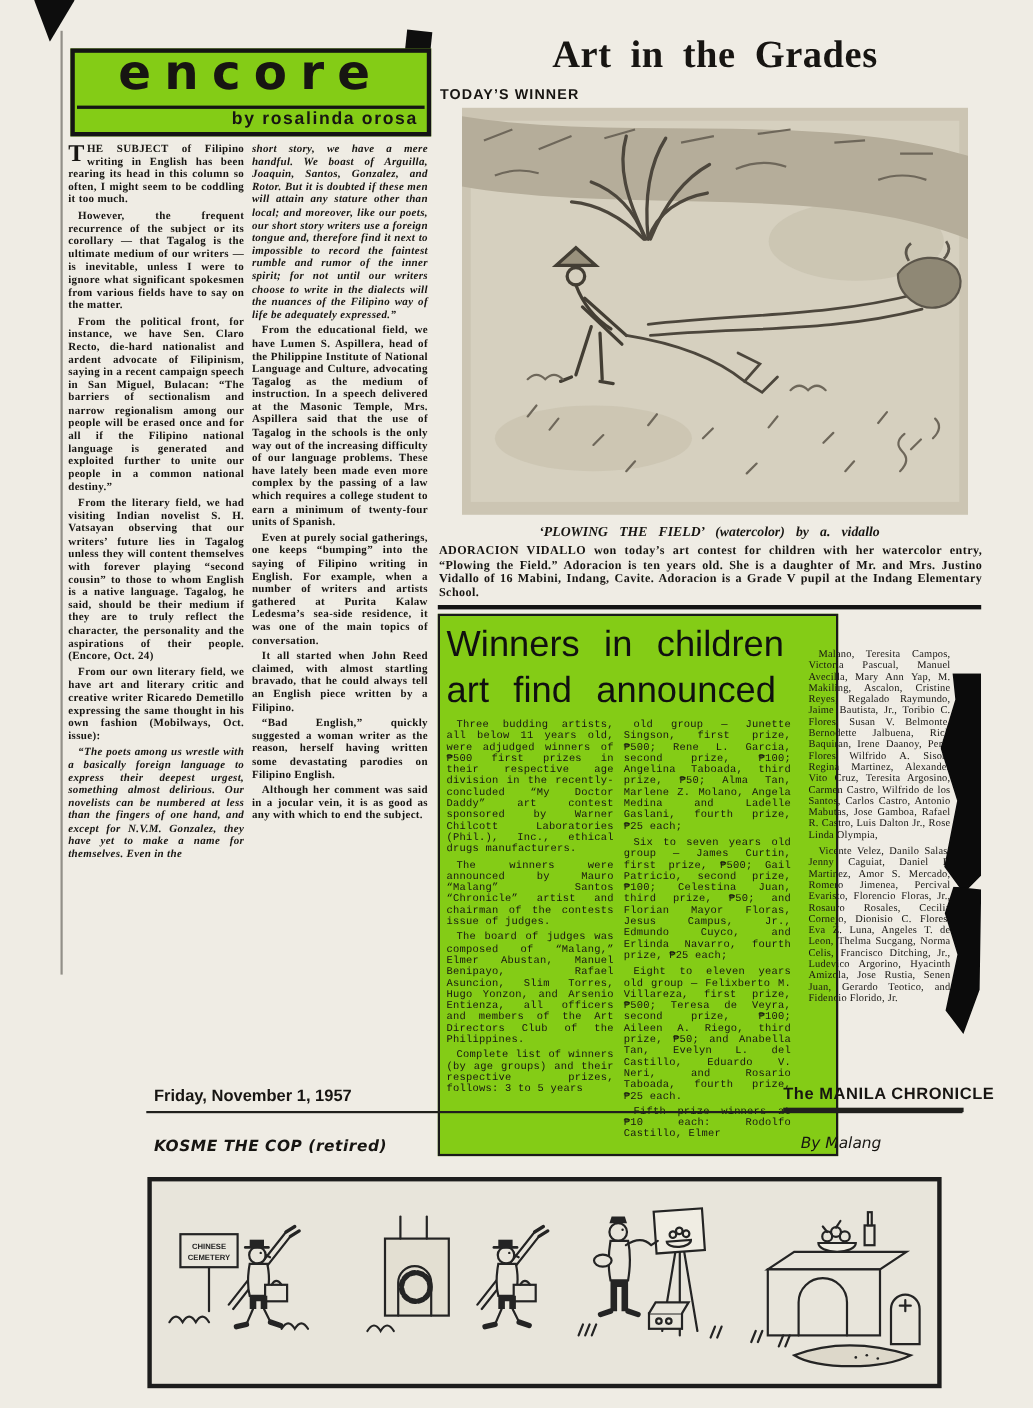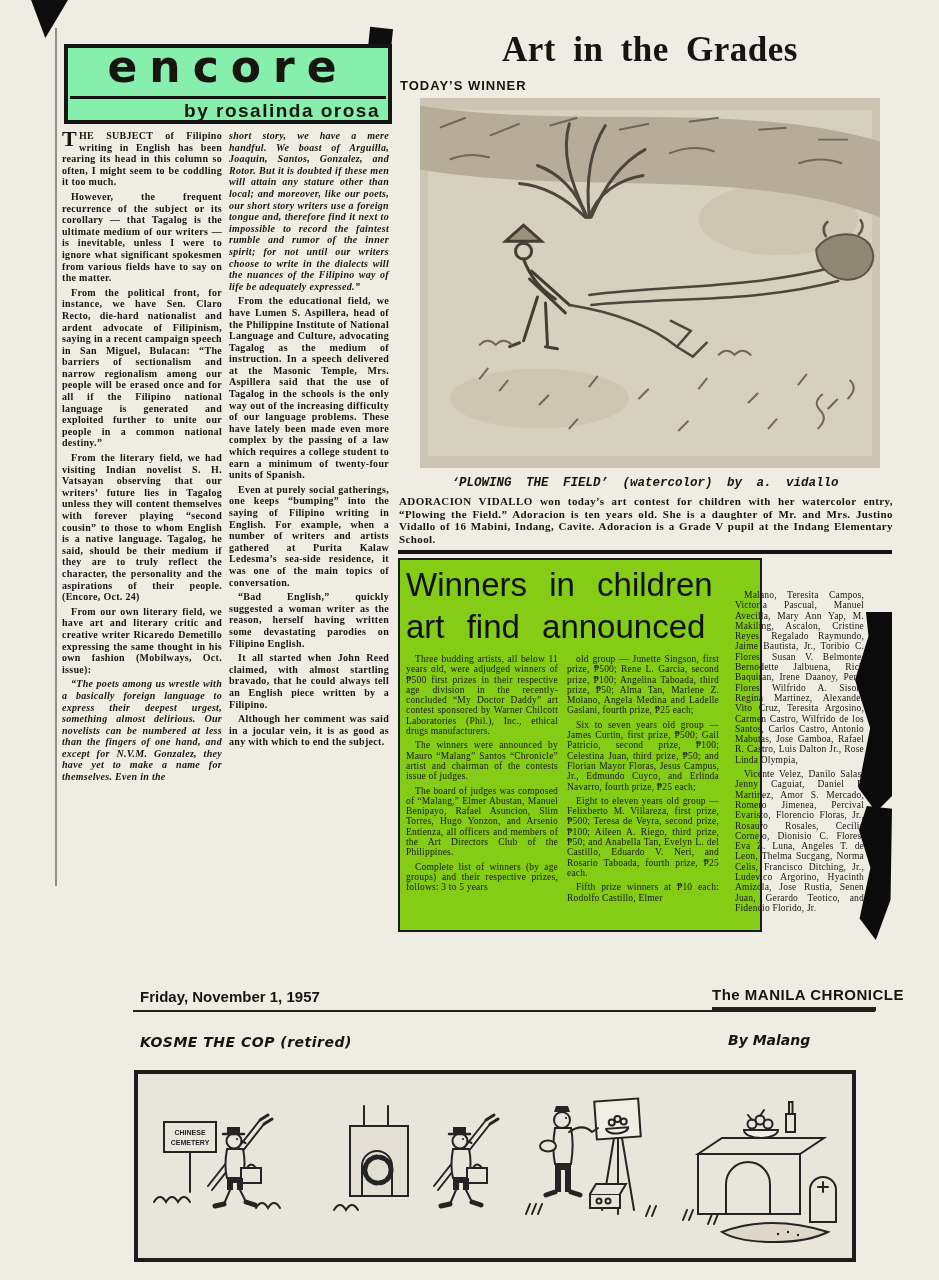--- a/index.html
+++ b/index.html
@@ -7,70 +7,70 @@
         font-family:"Liberation Serif","DejaVu Serif",serif;color:#171512;}
 
   
   .corner-wedge{position:absolute;left:26px;top:0;width:42px;height:38px;background:#0d0d0d;
                 clip-path:polygon(12% 0,100% 0,46% 100%);}
   .edge-line{position:absolute;left:55px;top:28px;width:2px;height:858px;background:#45433c;opacity:.55;}
   .smudge1{position:absolute;left:369px;top:28px;width:23px;height:21px;background:#0e0e0e;transform:rotate(6deg);}
   .smudge2{position:absolute;left:387px;top:56px;width:3px;height:62px;background:#2a2a2a;opacity:.7;}
 
   
-  .encore-box{position:absolute;left:64px;top:44px;width:320px;height:72px;border:4px solid #141414;background:#86efac;}
+  .encore-box{position:absolute;left:64px;top:44px;width:320px;height:72px;border:4px solid #141414;background:#84cc16;}
   .encore-title{font-family:"DejaVu Sans",sans-serif;font-weight:800;font-size:44px;line-height:46px;
                 letter-spacing:12px;text-align:center;margin-top:-4px;}
   .encore-rule{position:absolute;left:2px;right:2px;top:48px;height:3px;background:#141414;}
   .encore-byline{position:absolute;right:8px;top:52px;font-family:"Liberation Sans",sans-serif;
-                 font-weight:bold;font-size:19px;letter-spacing:1.5px;}
+                 font-weight:bold;font-size:16px;letter-spacing:1.5px;}
   .encore-cols{position:absolute;left:62px;top:130px;width:328px;display:flex;gap:7px;}
   .ecol{width:160px;text-align:justify;font-size:10px;line-height:11.6px;font-weight:700;letter-spacing:.3px;}
   .ecol p{margin:0 0 3px 0;text-indent:9px;}
   .ecol p.nofirst{text-indent:0;}
   .it{font-style:italic;}
   .dropcap::first-letter{float:left;font-size:22px;line-height:18px;padding:0 2px 0 0;}
 
   
   .grades-headline{position:absolute;left:400px;top:30px;width:500px;text-align:center;font-weight:bold;
                    font-size:35px;letter-spacing:.5px;word-spacing:8px;}
   .kicker{position:absolute;left:400px;top:78px;font-family:"Liberation Sans",sans-serif;font-weight:bold;
           font-size:13px;letter-spacing:1px;}
   .art-image{position:absolute;left:420px;top:98px;width:460px;height:370px;background:#ccc5b3;}
   .caption-title{position:absolute;left:400px;top:476px;width:490px;text-align:center;font-weight:bold;
-                 font-style:italic;font-size:12.5px;word-spacing:7px;font-family:Liberation Mono, monospace;}
+                 font-style:italic;font-size:12.5px;word-spacing:7px;}
   .caption-body{position:absolute;left:398px;top:494px;width:494px;text-align:justify;font-weight:bold;
                 font-size:11px;line-height:12.6px;letter-spacing:.4px;margin:1px;}
   .thick-rule{position:absolute;left:398px;top:550px;width:494px;height:4px;background:#141414;}
 
   
   .winners-box{position:absolute;left:398px;top:558px;width:364px;min-height:374px;border:2px solid #1a1a1a;
                background:#84cc16;box-sizing:border-box;padding:4px 6px 8px;}
   .winners-headline{font-family:"Liberation Sans","DejaVu Sans",sans-serif;font-weight:400;font-size:33px;
                     line-height:42px;word-spacing:13px;margin:0 0 6px 0;color:#101010;}
   .wcols{display:flex;gap:9px;}
-  .wcol{width:152px;text-align:justify;font-size:9.5px;line-height:10.3px;letter-spacing:.2px;}
+  .wcol{width:152px;text-align:justify;font-size:9.5px;line-height:10.3px;letter-spacing:.2px;font-family:Liberation Mono, monospace;}
   .wcol p, .wcol3 p{margin:0 0 4px 0;text-indent:9px;}
   .wcol3{position:absolute;left:735px;top:590px;width:129px;text-align:justify;font-size:9.5px;
          line-height:10.3px;letter-spacing:.2px;}
   .torn{position:absolute;background:#0b0b0b;}
   .torn1{left:850px;top:612px;width:42px;height:200px;
          clip-path:polygon(38% 0,100% 0,100% 92%,62% 100%,20% 88%,48% 58%,12% 34%,44% 12%);}
   .torn2{left:856px;top:806px;width:36px;height:134px;
          clip-path:polygon(30% 0,100% 2%,96% 70%,55% 100%,10% 84%,40% 46%,8% 18%);}
 
   
   .footer-rule{position:absolute;left:133px;top:1010px;width:742px;height:2px;background:#20201d;}
   .footer-rule-thick{position:absolute;left:712px;top:1007px;width:164px;height:4px;background:#20201d;}
   .date{position:absolute;left:140px;top:988px;font-family:"Liberation Sans",sans-serif;font-weight:bold;font-size:15px;}
   .masthead{position:absolute;left:712px;top:986px;font-family:"Liberation Sans",sans-serif;font-weight:bold;
             font-size:15px;letter-spacing:.5px;text-align:center;}
   .comic-title{position:absolute;left:140px;top:1034px;font-family:"DejaVu Sans",sans-serif;font-weight:bold;
                font-style:italic;font-size:14px;letter-spacing:.5px;}
-  .comic-byline{position:absolute;left:728px;top:1032px;font-family:"DejaVu Sans",sans-serif;font-weight:bold;
+  .comic-byline{position:absolute;left:728px;top:1032px;font-family:"DejaVu Sans",sans-serif;font-weight:normal;
                 font-style:italic;font-size:14px;}
   .comic-panel{position:absolute;left:134px;top:1070px;width:722px;height:192px;border:4px solid #1d1d1d;
                background:#e8e5db;box-sizing:border-box;}
 </style>
 </head>
 <body>
 
 <div class="page">
 
   <div class="corner-wedge"></div>
@@ -90,22 +90,22 @@
       <p>However, the frequent recurrence of the subject or its corollary — that Tagalog is the ultimate medium of our writers — is inevitable, unless I were to ignore what significant spokesmen from various fields have to say on the matter.</p>
       <p>From the political front, for instance, we have Sen. Claro Recto, die-hard nationalist and ardent advocate of Filipinism, saying in a recent campaign speech in San Miguel, Bulacan: “The barriers of sectionalism and narrow regionalism among our people will be erased once and for all if the Filipino national language is generated and exploited further to unite our people in a common national destiny.”</p>
       <p>From the literary field, we had visiting Indian novelist S. H. Vatsayan observing that our writers’ future lies in Tagalog unless they will content themselves with forever playing “second cousin” to those to whom English is a native language. Tagalog, he said, should be their medium if they are to truly reflect the character, the personality and the aspirations of their people. (Encore, Oct. 24)</p>
       <p>From our own literary field, we have art and literary critic and creative writer Ricaredo Demetillo expressing the same thought in his own fashion (Mobilways, Oct. issue):</p>
       <p class="it">“The poets among us wrestle with a basically foreign language to express their deepest urgest, something almost delirious. Our novelists can be numbered at less than the fingers of one hand, and except for N.V.M. Gonzalez, they have yet to make a name for themselves. Even in the</p>
     </div>
     <div class="ecol">
       <p class="nofirst it">short story, we have a mere handful. We boast of Arguilla, Joaquin, Santos, Gonzalez, and Rotor. But it is doubted if these men will attain any stature other than local; and moreover, like our poets, our short story writers use a foreign tongue and, therefore find it next to impossible to record the faintest rumble and rumor of the inner spirit; for not until our writers choose to write in the dialects will the nuances of the Filipino way of life be adequately expressed.”</p>
       <p>From the educational field, we have Lumen S. Aspillera, head of the Philippine Institute of National Language and Culture, advocating Tagalog as the medium of instruction. In a speech delivered at the Masonic Temple, Mrs. Aspillera said that the use of Tagalog in the schools is the only way out of the increasing difficulty of our language problems. These have lately been made even more complex by the passing of a law which requires a college student to earn a minimum of twenty-four units of Spanish.</p>
       <p>Even at purely social gatherings, one keeps “bumping” into the saying of Filipino writing in English. For example, when a number of writers and artists gathered at Purita Kalaw Ledesma’s sea-side residence, it was one of the main topics of conversation.</p>
+      <p>It all started when John Reed claimed, with almost startling bravado, that he could always tell an English piece written by a Filipino.</p>
       <p>“Bad English,” quickly suggested a woman writer as the reason, herself having written some devastating parodies on Filipino English.</p>
-      <p>It all started when John Reed claimed, with almost startling bravado, that he could always tell an English piece written by a Filipino.</p>
       <p>Although her comment was said in a jocular vein, it is as good as any with which to end the subject.</p>
     </div>
   </div>
 
   <div class="grades-headline">Art in the Grades</div>
   <div class="kicker">TODAY’S WINNER</div>
 
   <div class="art-image">
     <svg width="460" height="370" viewBox="0 0 462 368">
       <rect x="0" y="0" width="462" height="368" fill="#ccc5b3"></rect>

